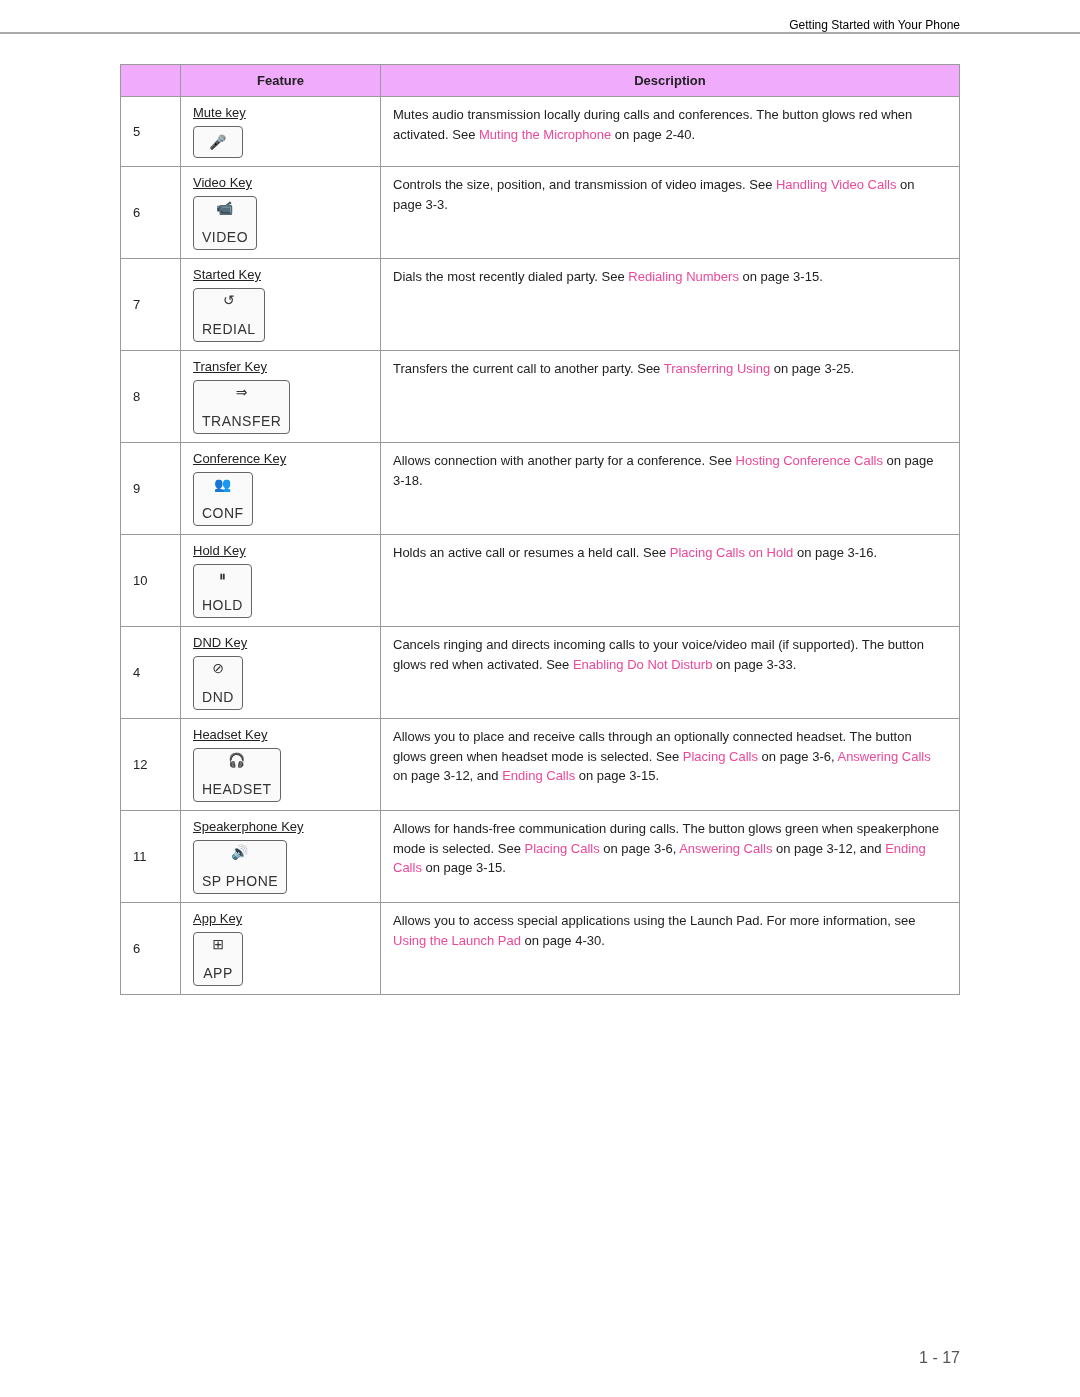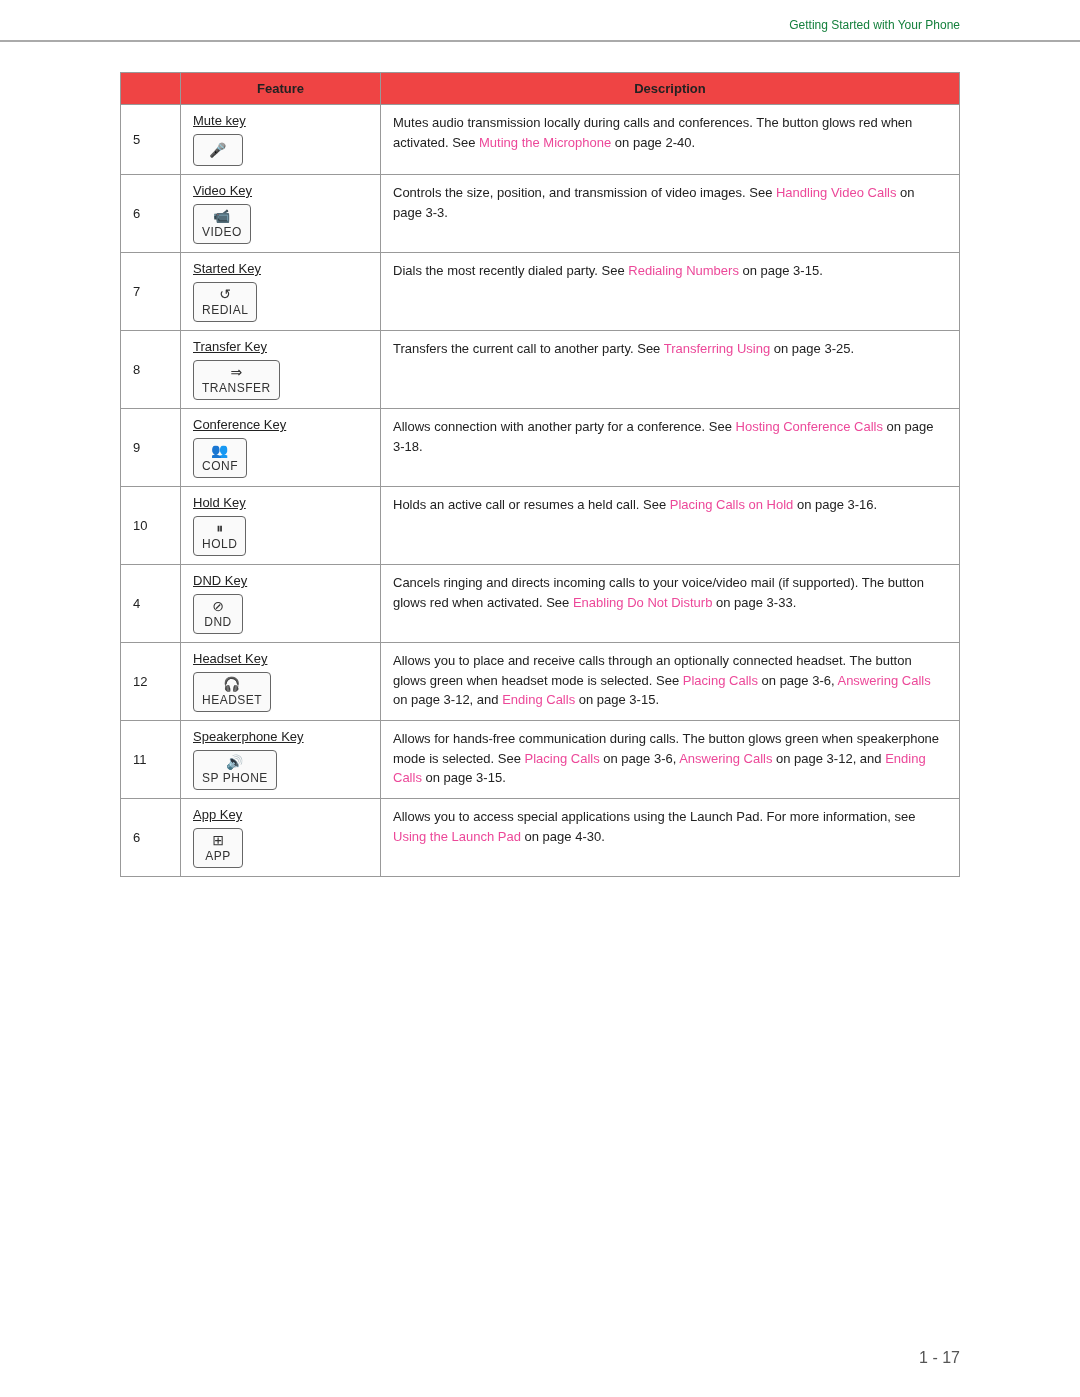--- a/index.html
+++ b/index.html
@@ -8,23 +8,23 @@
       font-family: Arial, Helvetica, sans-serif;
       font-size: 13px;
       color: #222;
       width: 1080px;
       min-height: 1397px;
       position: relative;
     }
 
     .page-header {
       text-align: right;
-      padding: 18px 120px 8px 120px;
+      padding: 18px 120px 0 120px;
       font-size: 12px;
-      color: #15803d;
+      color: #000000;
       border-bottom: 2px solid #aaa;
       margin-bottom: 30px;
     }
 
     .page-content {
       padding: 0 120px;
     }
 
     table {
       width: 100%;
@@ -32,21 +32,21 @@
       border: 1px solid #999;
     }
 
     th, td {
       border: 1px solid #999;
       padding: 8px 12px;
       vertical-align: top;
     }
 
     thead th {
-      background: #ef4444;
+      background: #f0abfc;
       font-weight: bold;
       font-size: 13px;
     }
 
     .col-num {
       width: 60px;
       text-align: left;
       vertical-align: middle;
       font-size: 13px;
     }
@@ -80,23 +80,23 @@
       background: #fafafa;
     }
 
     .key-icon .icon-symbol {
       font-size: 14px;
       line-height: 1;
       display: block;
     }
 
     .key-icon .icon-label {
-      font-size: 12px;
+      font-size: 14px;
       letter-spacing: 0.5px;
-      margin-top: 2px;
+      margin-top: 14px;
       text-transform: uppercase;
     }
 
     a.ref-link {
       color: #ec4899;
       text-decoration: none;
     }
 
     .page-footer {
       position: absolute;

